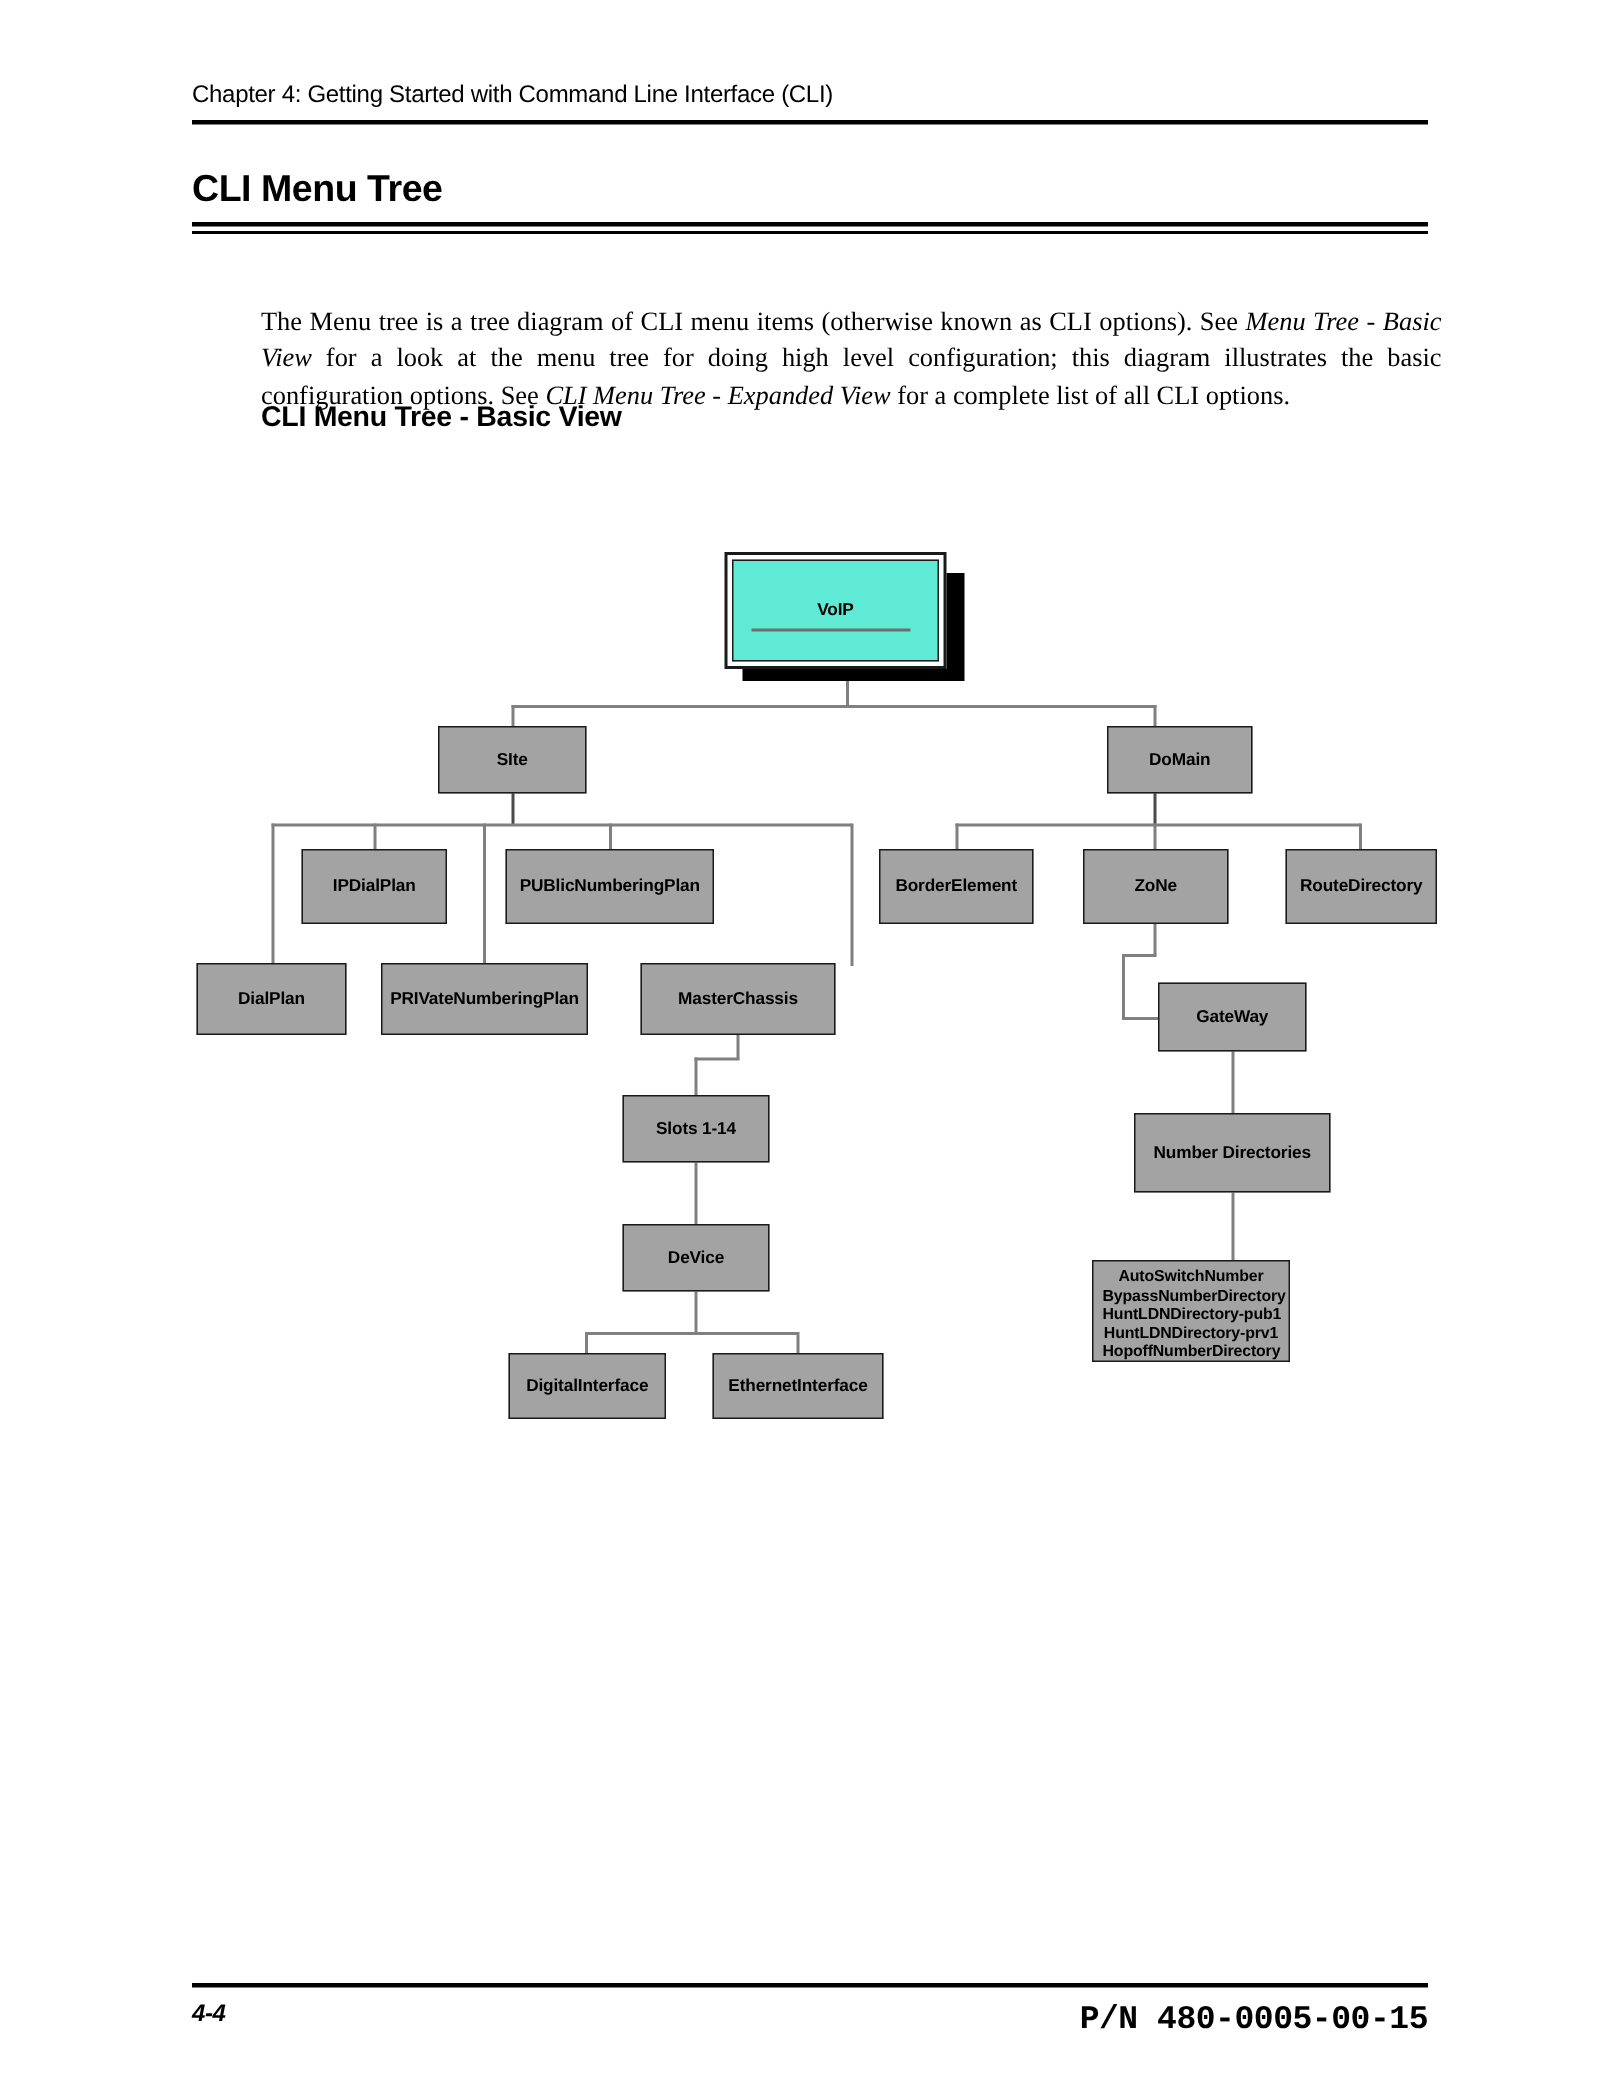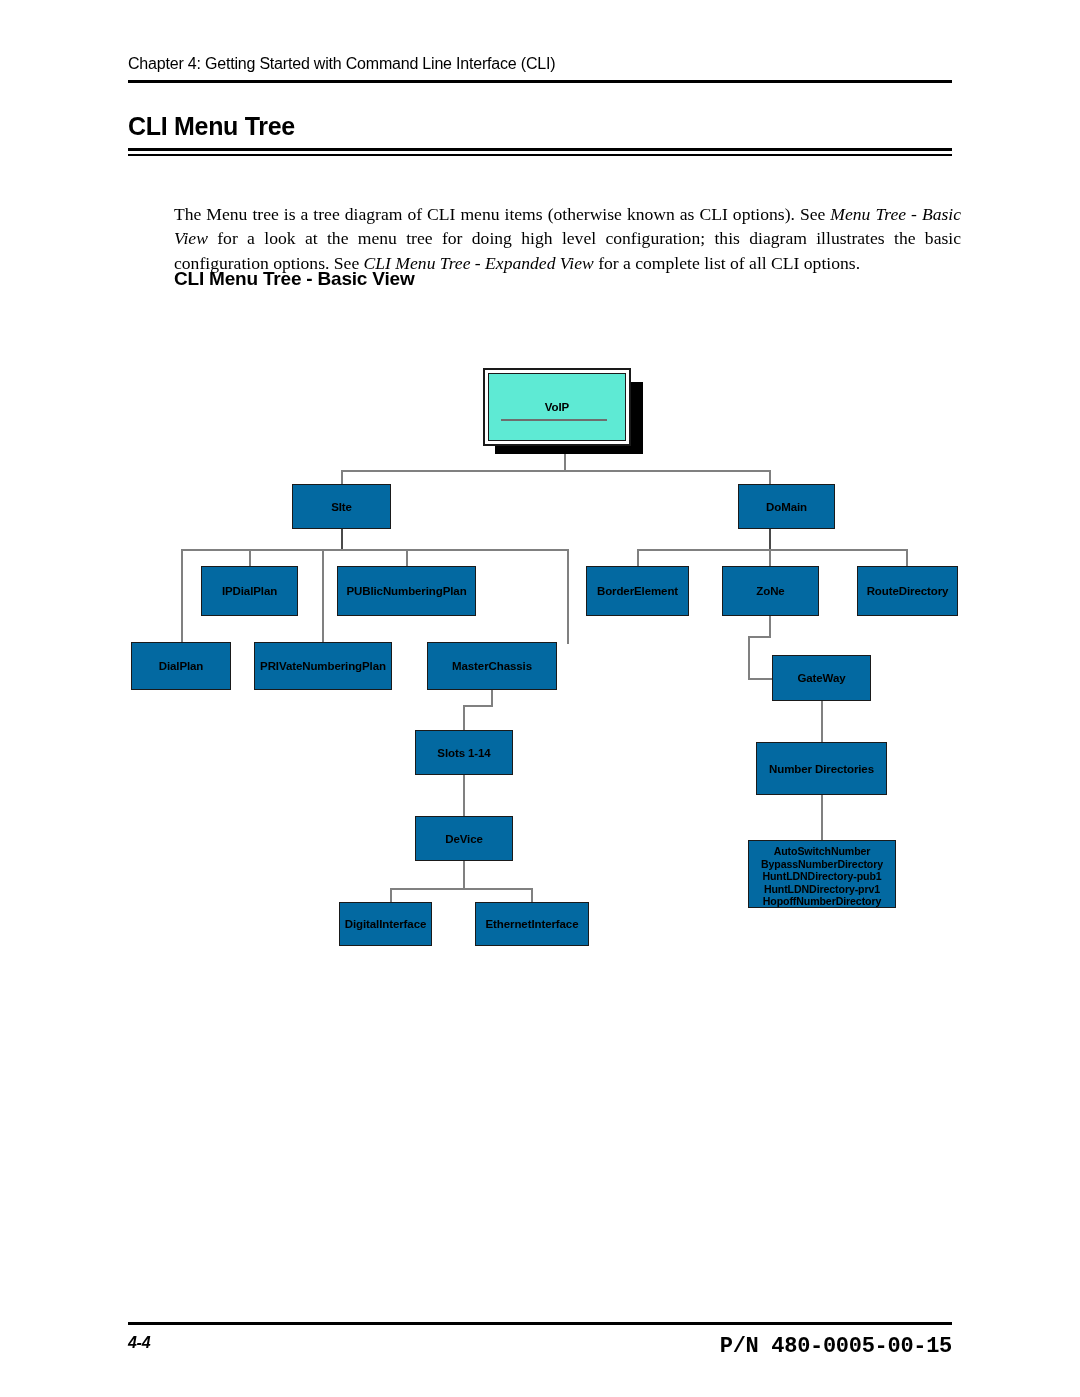--- a/index.html
+++ b/index.html
@@ -121,21 +121,21 @@
     width: 1080px;
     height: 1397px;
     pointer-events: none;
   }
   #diagram .node { pointer-events: auto; }
 
   .node {
     position: absolute;
     box-sizing: border-box;
     border: 1.6px solid #1a1a1a;
-    background: #0369a1;
+    background: #a3a3a3;
     font-family: "Liberation Sans", sans-serif;
     font-weight: bold;
     font-size: 11.5px;
     color: #000000;
     display: flex;
     align-items: center;
     justify-content: center;
     text-align: center;
     letter-spacing: -0.1px;
     z-index: 5;
@@ -318,21 +318,21 @@
     <div class="node" style="left:427px; top:642px; width:130px; height:48px;">
       <span>MasterChassis</span>
     </div>
 
     <div class="node" style="left:415px; top:730px; width:98px; height:45px;">
       <span>Slots 1-14</span>
     </div>
     <div class="node" style="left:415px; top:816px; width:98px; height:45px;">
       <span>DeVice</span>
     </div>
-    <div class="node" style="left:339px; top:902px; width:93px; height:44px;">
+    <div class="node" style="left:339px; top:902px; width:105px; height:44px;">
       <span>DigitalInterface</span>
     </div>
     <div class="node" style="left:475px; top:902px; width:114px; height:44px;">
       <span>EthernetInterface</span>
     </div>
 
     <div class="node" style="left:586px; top:566px; width:103px; height:50px;">
       <span>BorderElement</span>
     </div>
     <div class="node" style="left:722px; top:566px; width:97px; height:50px;">
@@ -341,21 +341,21 @@
     <div class="node" style="left:857px; top:566px; width:101px; height:50px;">
       <span>RouteDirectory</span>
     </div>
     <div class="node" style="left:772px; top:655px; width:99px; height:46px;">
       <span>GateWay</span>
     </div>
     <div class="node" style="left:756px; top:742px; width:131px; height:53px;">
       <span>Number Directories</span>
     </div>
 
-    <div class="node" id="node-numberlist" style="left:748px; top:840px; width:148px; height:68px;">
+    <div class="node" id="node-numberlist" style="left:728px; top:840px; width:132px; height:68px;">
       <span class="ln">AutoSwitchNumber</span>
       <span class="ln">BypassNumberDirectory</span>
       <span class="ln">HuntLDNDirectory-pub1</span>
       <span class="ln">HuntLDNDirectory-prv1</span>
       <span class="ln">HopoffNumberDirectory</span>
     </div>
 
   </div>
 
   <div id="footer-rule"></div>

